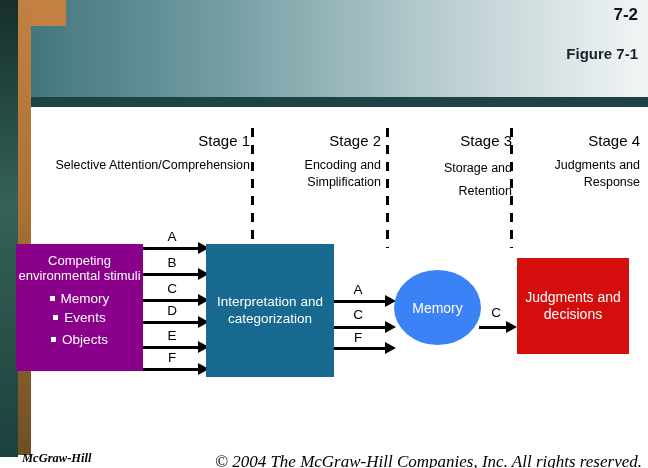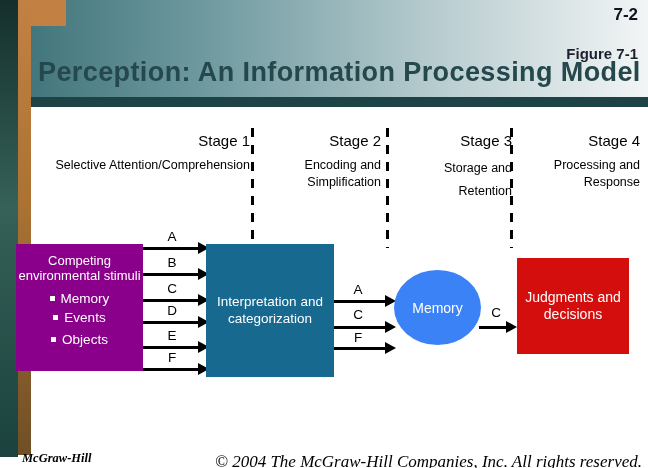--- a/index.html
+++ b/index.html
@@ -101,37 +101,36 @@
 
 <div class="slide">
 
   <div class="header-band"></div>
   <div class="header-bar"></div>
   <div class="left-strip"></div>
   <div class="tan-square"></div>
   <div class="tan-strip"></div>
   <div class="slide-number">7-2</div>
   <div class="figure-label">Figure 7-1</div>
-  <h1 class="slide-title">Perception: An Information Processing Model</h1>
 
   <div class="stage-col col1">
     <div class="stage-title">Stage 1</div>
     <div class="stage-desc">Selective Attention/Comprehension</div>
   </div>
   <div class="stage-col col2">
     <div class="stage-title">Stage 2</div>
     <div class="stage-desc">Encoding and Simplification</div>
   </div>
   <div class="stage-col col3">
     <div class="stage-title">Stage 3</div>
     <div class="stage-desc">Storage and Retention</div>
   </div>
   <div class="stage-col col4">
     <div class="stage-title">Stage 4</div>
-    <div class="stage-desc">Processing and Response</div>
+    <div class="stage-desc">Judgments and Response</div>
   </div>
 
   <div class="stage-sep sep1"></div>
   <div class="stage-sep sep2"></div>
   <div class="stage-sep sep3"></div>
 
   <div class="stimuli-box">
     <div class="stimuli-title">Competing environmental stimuli</div>
     <div class="bullet-row first">
       <span class="bullet-marker"></span><span>Memory</span>

